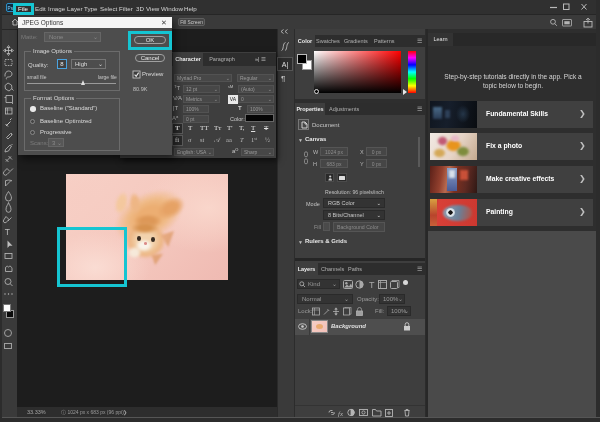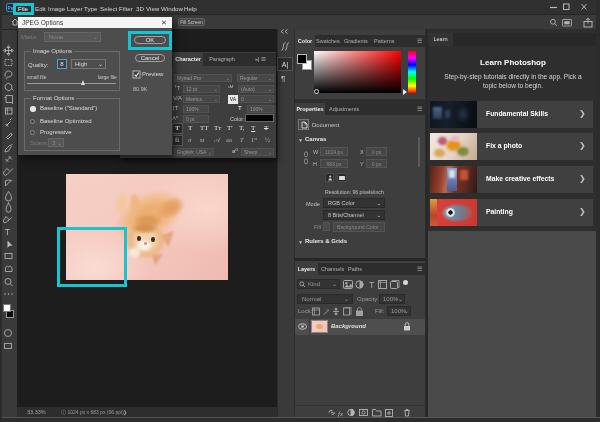--- a/index.html
+++ b/index.html
@@ -370,21 +370,20 @@
   </svg>
   <svg class="a" style="left:108px;top:147px" width="8" height="9" viewBox="0 0 8 9" fill="none" stroke="#b4b4b4" stroke-width="0.9">
       <path d="M1.5 2.5 h5 M2 2.5 l0.5 5.5 h3 l0.5 -5.5 M3 2.5 v-1 h2 v1"></path>
     </svg>
 </div>
 
 <div class="a" style="left:426px;top:29px;width:170px;height:388px;background:#4a4a4a;border-left:2px solid #282828">
   <div class="a" style="left:0;top:0;width:170px;height:202px;background:#2e2e2e">
     <div class="a" style="left:0;top:4px;width:170px;height:13px;background:#282828"></div>
     <div class="a" style="left:0;top:4px;width:25px;height:13px;background:#333;color:#e0e0e0;font-size:5.5px;line-height:13px;text-align:center">Learn</div>
-    <div class="a" style="left:0;top:29px;width:170px;text-align:center;color:#fff;font-size:8px;font-weight:bold">Learn Photoshop</div>
     <div class="a" style="left:11px;top:44px;width:148px;text-align:center;color:#d6d6d6;font-size:6.6px;line-height:8.5px">Step-by-step tutorials directly in the app. Pick a topic below to begin.</div>
   </div>
 
   <div class="a" style="left:2px;top:72px;width:163px;height:27px;background:#404040">
     <div class="a" style="left:0;top:0;width:47px;height:27px;overflow:hidden;background:linear-gradient(100deg,#10161f 0%,#161e2b 40%,#090c10 100%)">
       <div class="a" style="left:3px;top:6px;width:9px;height:12px;background:linear-gradient(#4a6a88,#2a3c55);filter:blur(1px)"></div>
       <div class="a" style="left:15px;top:9px;width:5px;height:8px;background:#2e4058;filter:blur(1px)"></div>
       <div class="a" style="left:26px;top:4px;width:14px;height:18px;background:radial-gradient(closest-side,#243548,rgba(36,53,72,0))"></div>
     </div>
     <div class="a" style="left:56px;top:9px;color:#fff;font-size:6.8px;font-weight:bold">Fundamental Skills</div>

